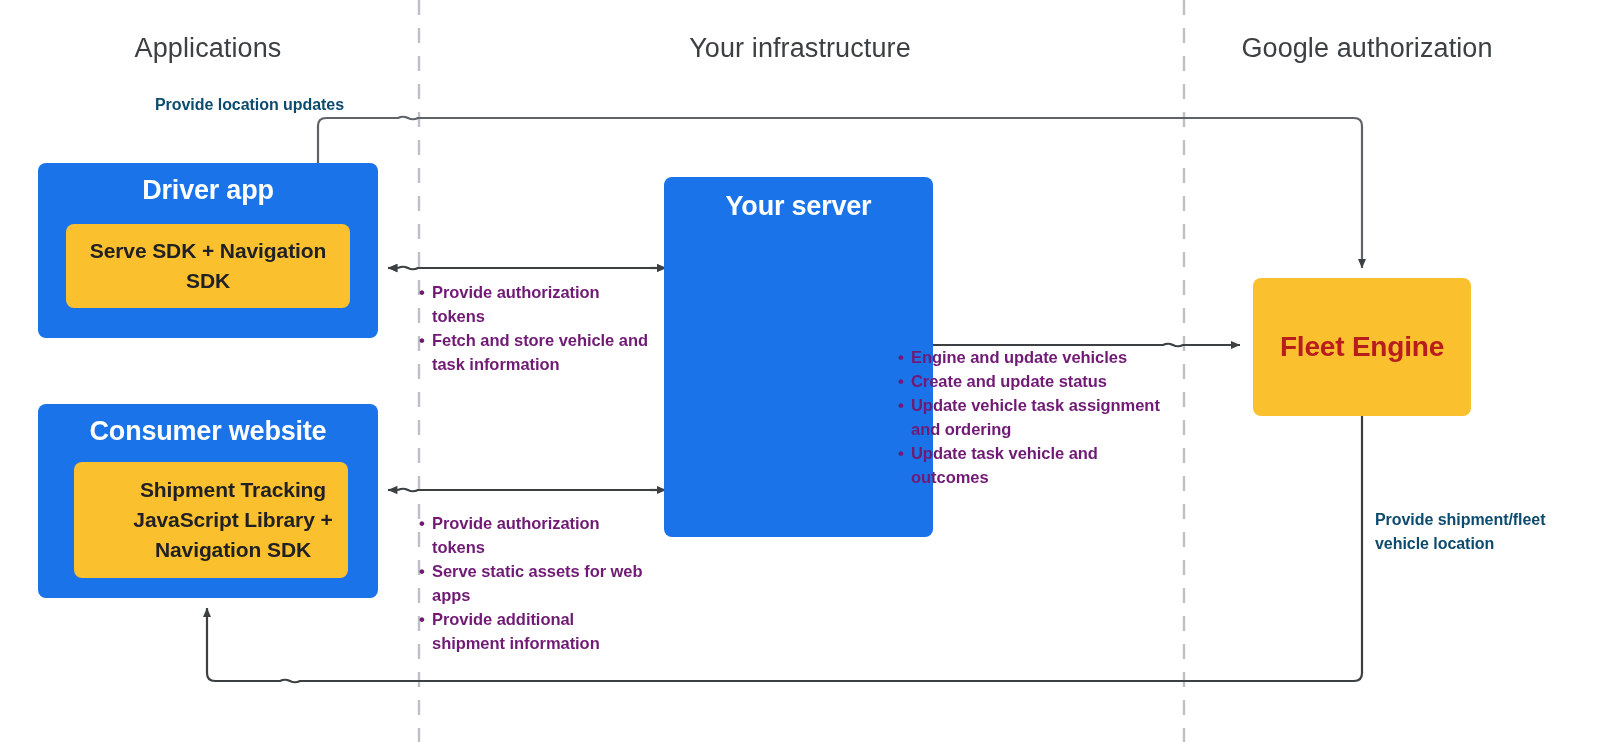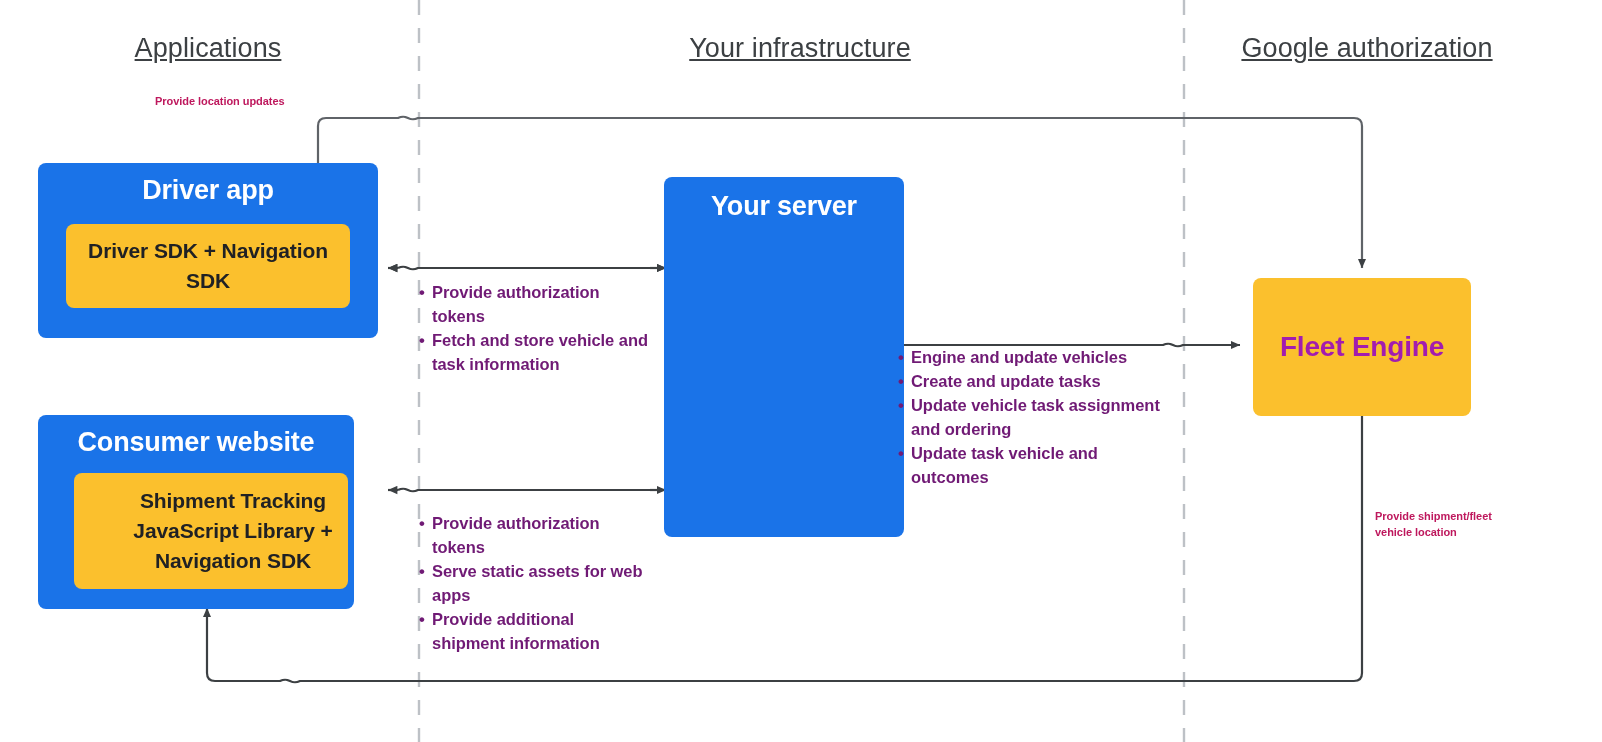--- a/index.html
+++ b/index.html
@@ -27,21 +27,20 @@
   }
   .zone-title {
     position: absolute;
     font-size: 27px;
     font-weight: 400;
     color: #3c4043;
     letter-spacing: 0.1px;
     white-space: nowrap;
     text-align: center;
     transform: translateX(-50%);
-    text-decoration: underline;
   }
   .node {
     position: absolute;
     box-sizing: border-box;
     border-radius: 8px;
   }
   .node-blue {
     background: #1a73e8;
   }
   .node-yellow {
@@ -75,30 +74,30 @@
     letter-spacing: -0.1px;
     padding: 0 8px;
   }
   .fleet-label {
     position: absolute;
     left: 0;
     right: 0;
     top: 50%;
     transform: translateY(-50%);
     text-align: center;
-    color: #a21caf;
+    color: #b91c1c;
     font-size: 28px;
     font-weight: bold;
     letter-spacing: -0.2px;
   }
   .edge-label {
     position: absolute;
-    font-size: 11px;
-    font-weight: bold;
-    color: #be185d;
+    font-size: 16px;
+    font-weight: bold;
+    color: #0c4a6e;
     line-height: 1.47;
     letter-spacing: -0.05px;
     white-space: pre-line;
   }
   ul.bullets {
     position: absolute;
     margin: 0;
     padding: 0;
     list-style: none;
   }
@@ -172,35 +171,35 @@
     </g>
   </svg>
 
   <div class="zone-title" style="left:208px; top:33px;">Applications</div>
   <div class="zone-title" style="left:800px; top:33px;">Your infrastructure</div>
   <div class="zone-title" style="left:1367px; top:33px;">Google authorization</div>
 
   <div class="node node-blue" style="left:38px; top:163px; width:340px; height:175px;">
     <div class="node-title" style="top:12px;">Driver app</div>
     <div class="inner-box" style="left:28px; top:61px; width:284px; height:84px;">
-      <span class="inner-text">Driver SDK +
+      <span class="inner-text">Serve SDK +
 Navigation SDK</span>
     </div>
   </div>
 
-  <div class="node node-blue" style="left:38px; top:404px; width:316px; height:194px;margin-top:11px;">
+  <div class="node node-blue" style="left:38px; top:404px; width:340px; height:194px;">
     <div class="node-title" style="top:12px;">Consumer website</div>
     <div class="inner-box" style="left:36px; top:58px; width:274px; height:116px;padding-left:44px;">
       <span class="inner-text">Shipment Tracking
 JavaScript Library  +
 Navigation SDK</span>
     </div>
   </div>
 
-  <div class="node node-blue" style="left:664px; top:177px; width:240px; height:360px;">
+  <div class="node node-blue" style="left:664px; top:177px; width:269px; height:360px;">
     <div class="node-title" style="top:14px;">Your server</div>
   </div>
 
   <div class="node node-yellow" style="left:1253px; top:278px; width:218px; height:138px;">
     <div class="fleet-label">Fleet Engine</div>
   </div>
 
   <div class="edge-label" style="left:155px; top:93px;">Provide location updates</div>
 
   <ul class="bullets" style="left:419px; top:280px; width:235px;">
@@ -214,21 +213,21 @@
     <li>Provide authorization
 tokens</li>
     <li>Serve static assets
 for web apps</li>
     <li>Provide additional
 shipment information</li>
   </ul>
 
   <ul class="bullets" style="left:898px; top:345px; width:262px;">
     <li>Engine and update vehicles</li>
-    <li>Create and update tasks</li>
+    <li>Create and update status</li>
     <li>Update vehicle task
 assignment and ordering</li>
     <li>Update task vehicle and
 outcomes</li>
   </ul>
 
   <div class="edge-label" style="left:1375px; top:508px; width:210px;">Provide shipment/fleet
 vehicle location</div>
 
 </div>

